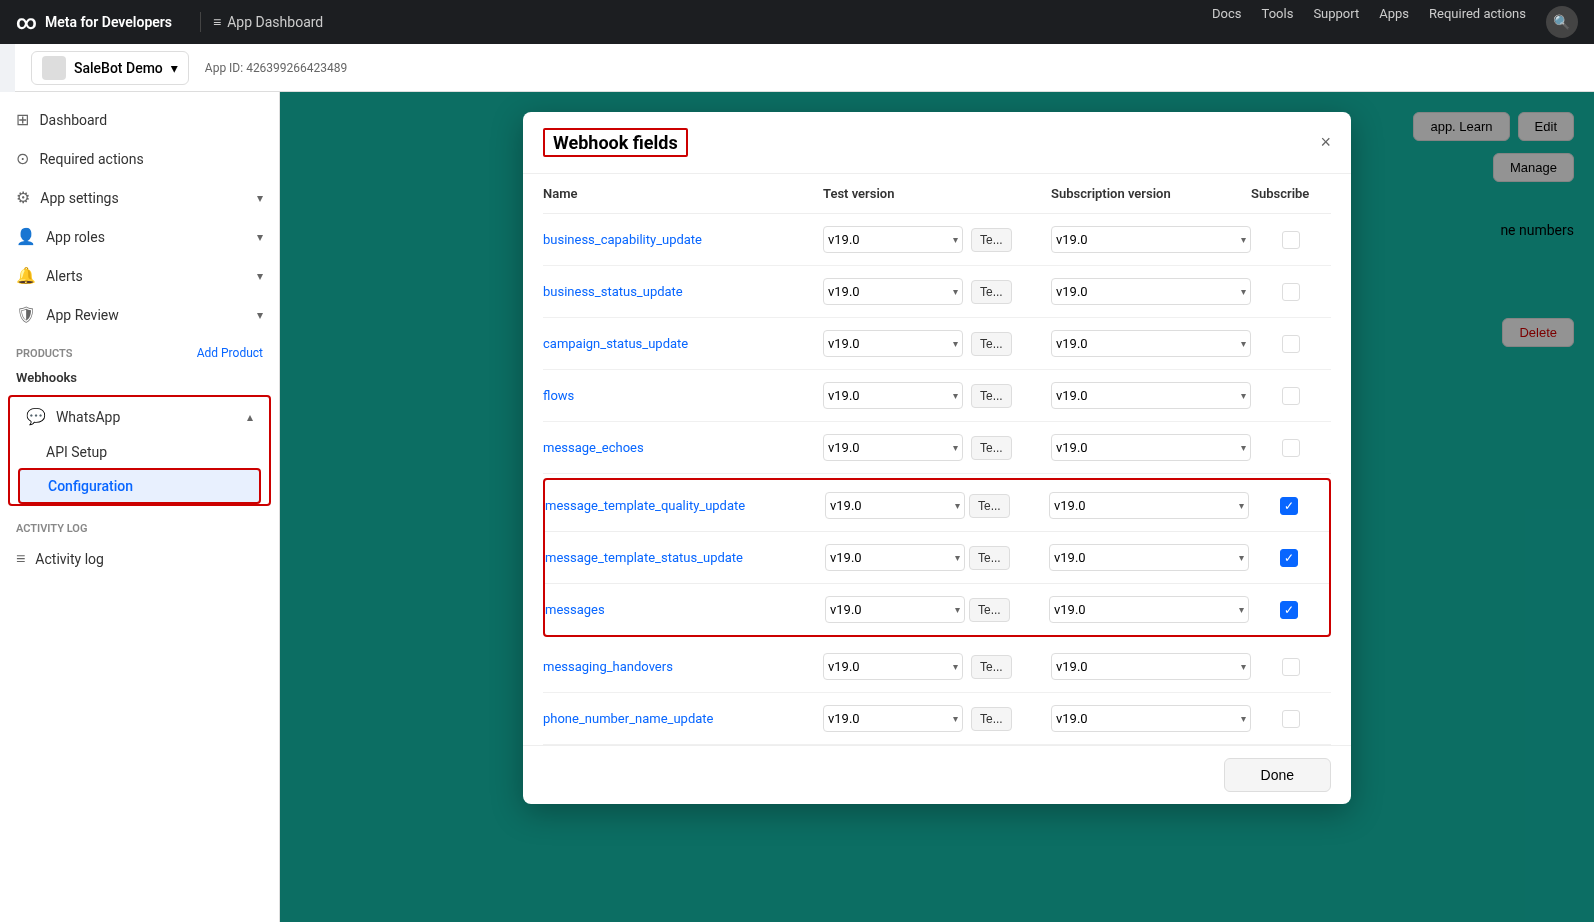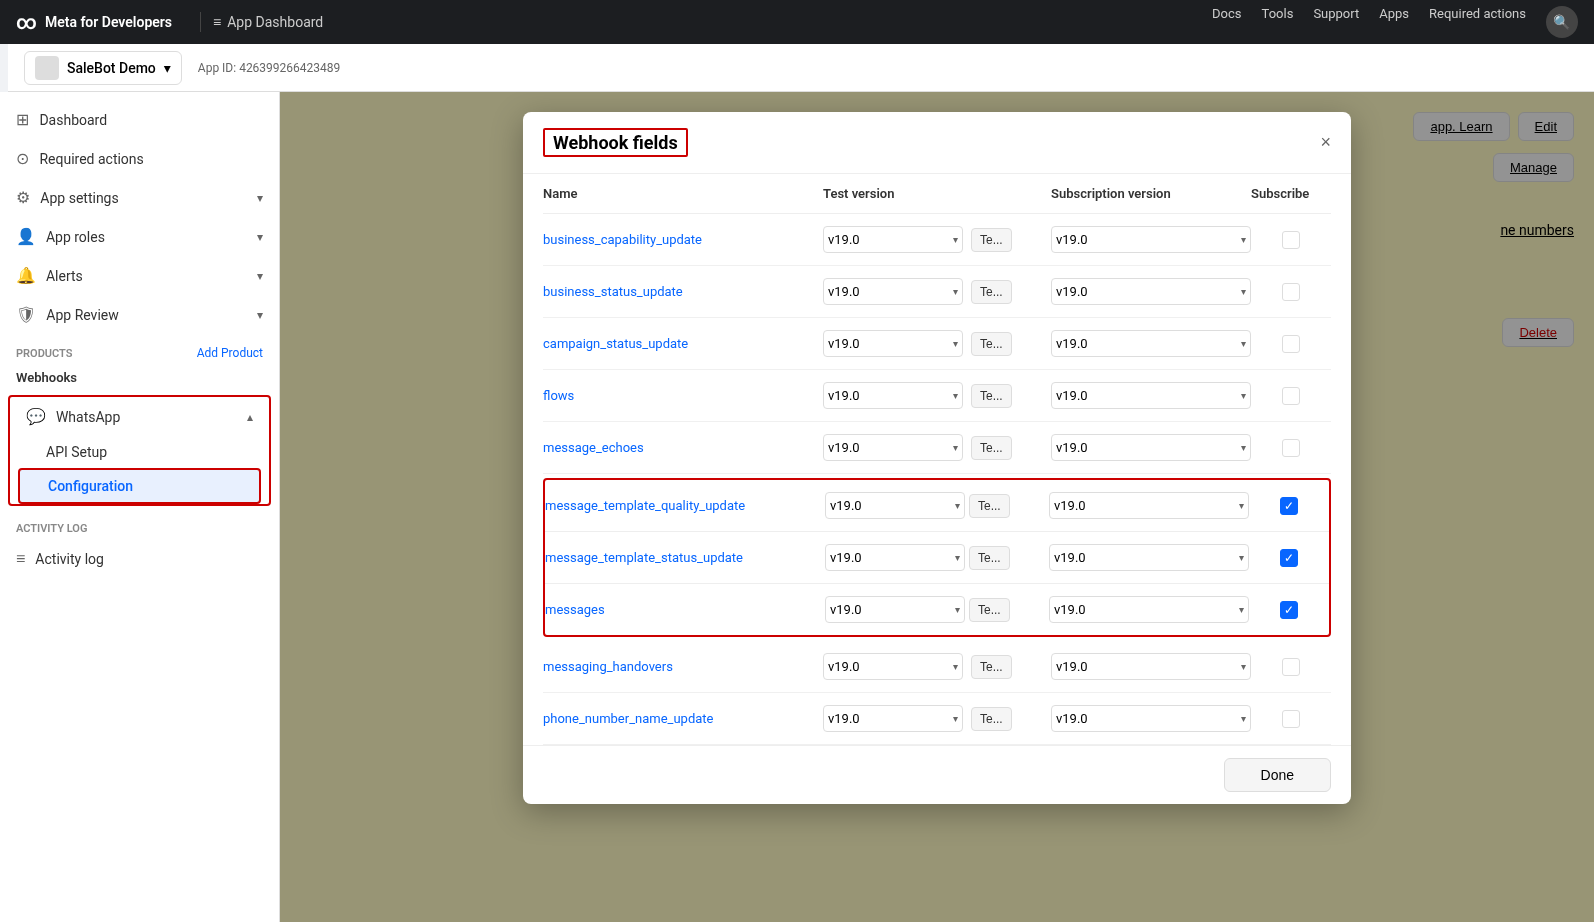--- a/index.html
+++ b/index.html
@@ -34,21 +34,21 @@
 
     
     .app-bar {
       background: #fff;
       height: 48px;
       display: flex;
       align-items: center;
       padding: 0 16px;
       border-bottom: 1px solid #ddd;
       position: fixed;
-      top: 44px; left: 8px; right: 0;
+      top: 44px; left: 15px; right: 0;
       z-index: 99;
     }
     .app-selector {
       display: flex; align-items: center; gap: 8px; font-size: 14px; font-weight: 500; cursor: pointer;
       border: 1px solid #ddd; border-radius: 6px; padding: 4px 10px;
     }
     .app-id { font-size: 12px; color: #666; margin-left: 16px; }
 
     
     .main-layout {
@@ -73,22 +73,21 @@
     .sidebar-item .icon { font-size: 16px; color: #666; }
     .sidebar-item .chevron { margin-left: auto; font-size: 12px; color: #666; }
     .sidebar-sub-item { padding: 8px 16px 8px 36px; cursor: pointer; color: #333; font-size: 14px; }
     .sidebar-sub-item.active { background: #e8f0fe; color: #0866ff; border-radius: 4px; margin: 0 8px; padding: 8px 12px 8px 28px; font-weight: 500; border: 2px solid #cc0000; }
 
     
     .content {
       flex: 1;
       overflow: auto;
       position: relative;
-      background: #fef9c3;
-      text-decoration: underline;
+      background: #14b8a6;
     }
 
     
     .overlay {
       position: absolute; top: 0; left: 0; right: 0; bottom: 0;
       background: rgba(0,0,0,0.4);
       z-index: 50;
     }
 
     

